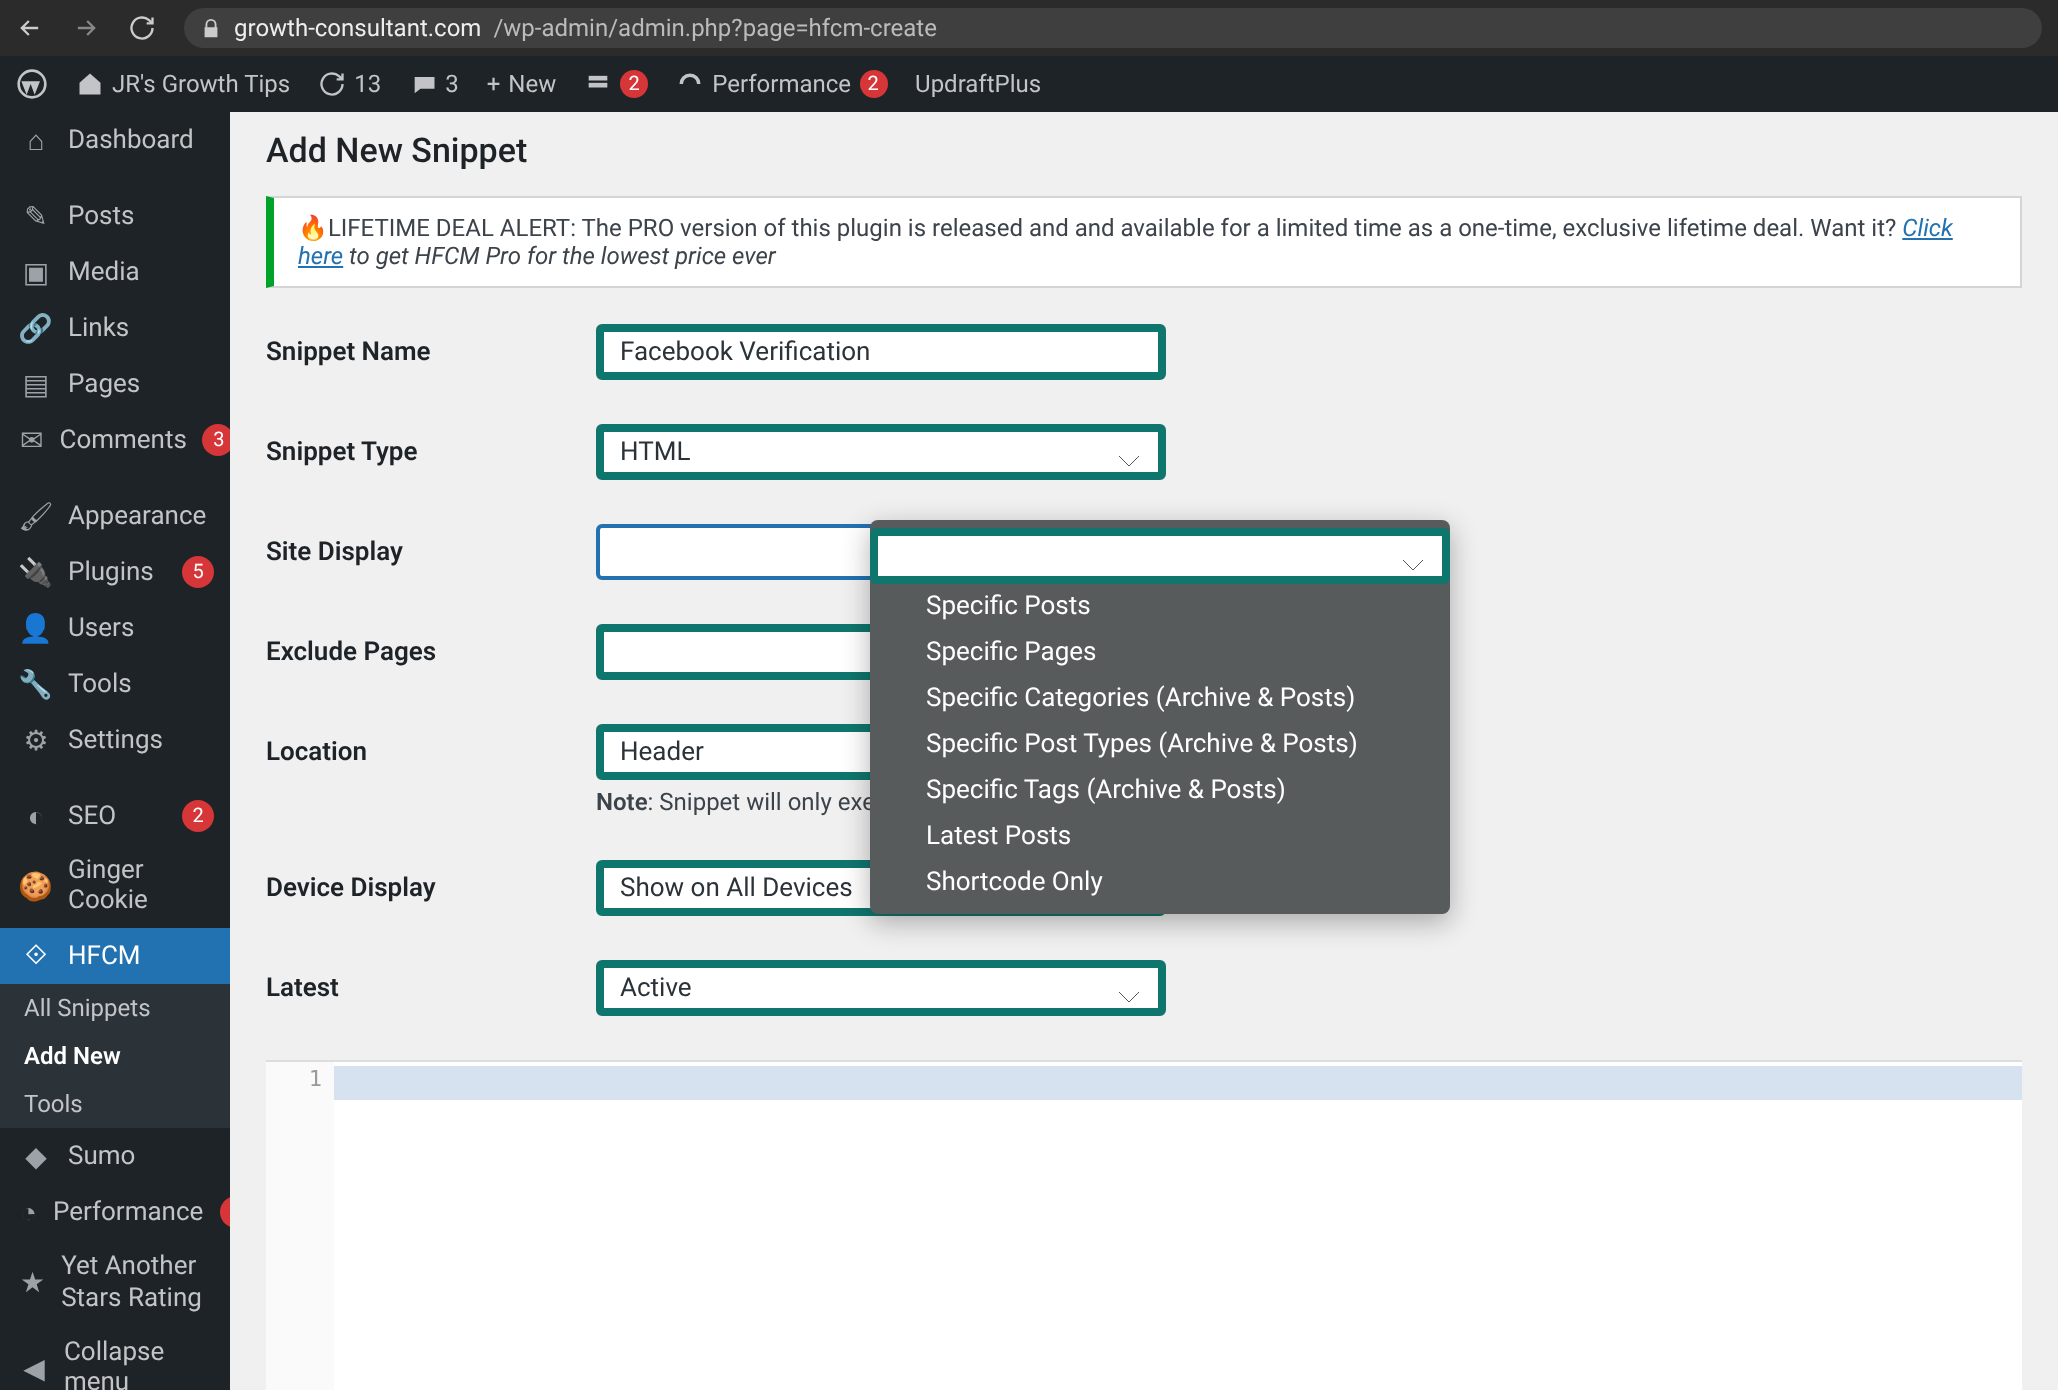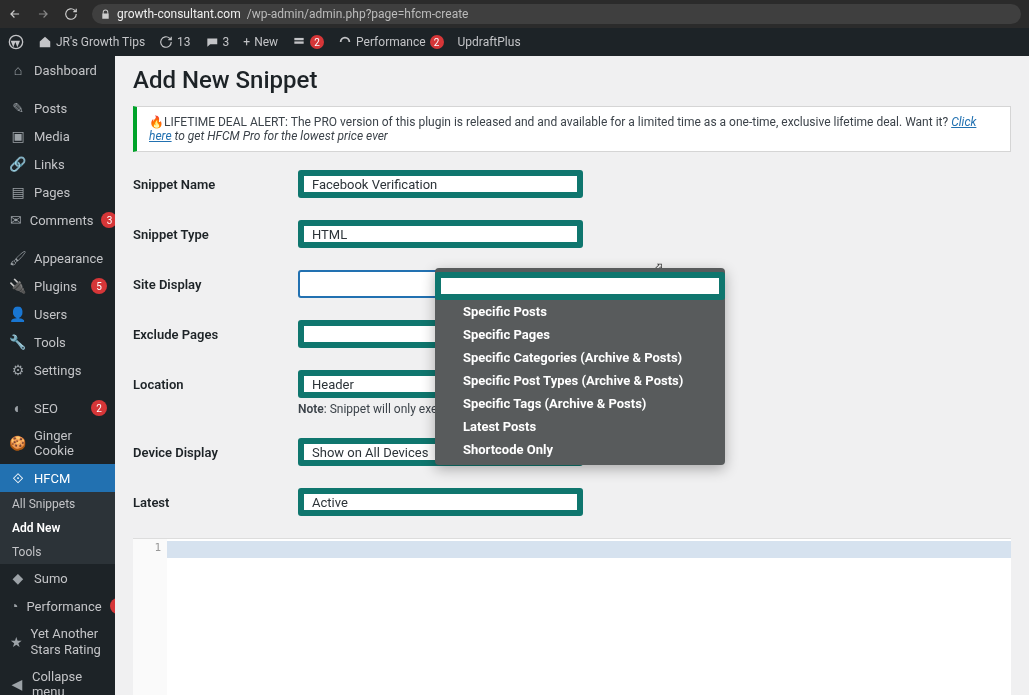--- a/index.html
+++ b/index.html
@@ -19,33 +19,33 @@
 .menu-item { display:flex; align-items:center; gap:8px; padding:6px 8px 6px 10px; cursor:pointer; }
 .menu-item .mi-icon { width:16px; height:16px; display:flex; align-items:center; justify-content:center; color:#9ca2a7; font-size:14px; }
 .menu-item.current { background:#2271b1; color:#fff; position:relative; }
 .menu-item.current::after { content:""; position:absolute; right:-8px; top:50%; margin-top:-8px; border:8px solid transparent; border-right-color:#f0f0f1; }
 .menu-item .badge { background:#d63638; color:#fff; border-radius:9px; min-width:16px; height:16px; font-size:10px; display:inline-flex; align-items:center; justify-content:center; margin-left:auto; padding:0 4px; }
 .submenu { background:#2c3338; }
 .submenu .sub { padding:5px 8px 5px 12px; font-size:12px; color:#c3c4c7; cursor:pointer; }
 .submenu .sub.current { color:#fff; font-weight:600; }
 
 .content { flex:1; background:#f0f0f1; padding: 10px 18px; overflow:hidden; position:relative; }
-h1 { font-size: 24px; font-weight:500; color:#1d2327; margin-bottom:12px; }
+h1 { font-size: 17px; font-weight:500; color:#1d2327; margin-bottom:12px; }
 .notice { border:1px solid #d5d5d5; border-left:4px solid #00a32a; background:#fff; padding:8px 12px; font-size:12px; margin-bottom:18px; }
 .notice a { color:#2271b1; text-decoration:underline; font-style:italic; }
 
 .form-row { display:flex; align-items:center; margin-bottom:22px; position:relative; }
 .form-row label { width:165px; font-weight:600; font-size:13px; color:#1d2327; }
 .field { width:285px; }
-.txt, .sel { width:100%; height:28px; border:6px solid #0f766e; border-radius:3px; background:#fff; padding:0 8px; font-size:13px; color:#2c3338; }
+.txt, .sel { width:100%; height:28px; border:4px solid #0f766e; border-radius:3px; background:#fff; padding:0 8px; font-size:13px; color:#2c3338; }
 .sel { appearance:none; padding-right:24px; background-image: linear-gradient(45deg, transparent 48%, #555 49%, #555 51%, transparent 52%), linear-gradient(-45deg, transparent 48%, #555 49%, #555 51%, transparent 52%); background-position: calc(100% - 14px) 12px, calc(100% - 9px) 12px; background-size:6px 5px; background-repeat:no-repeat; }
 .note { font-size:12px; color:#3c434a; margin-top:4px; }
 .note b { font-weight:600; }
 
-.dropdown { position:absolute; left:302px; top:-2px; width:290px; background:#585b5c; border-radius:4px; box-shadow:0 4px 14px rgba(0,0,0,0.3); padding:4px 0; z-index:5;font-weight:bold; }
+.dropdown { position:absolute; left:302px; top:-2px; width:290px; background:#585b5c; border-radius:4px; box-shadow:0 4px 14px rgba(0,0,0,0.3); padding:4px 0; z-index:5; }
 .dropdown .opt { color:#fff; font-size:13px; padding:4px 12px 4px 28px; cursor:pointer; position:relative; }
 .dropdown .opt.sel::before { content:"✓"; position:absolute; left:10px; top:4px; font-size:12px; }
 .sel-active { border:2px solid #2271b1; border-radius:3px; height:28px; width:285px; background:#fff; }
 
 h2.section { font-size:18px; font-weight:500; margin-top:20px; margin-bottom:7px; color:#1d2327; }
 .code-ed { border-top:1px solid #ddd; background:#fff; height:200px; display:flex; }
 .gutter { width:34px; text-align:right; color:#999; font-size:11px; padding:2px 6px; font-family:monospace; background:#fafafa; }
 .code-line { flex:1; background:#d6e2ef; height:17px; margin-top:2px; }
 
 .cursor-arrow { position:absolute; left:537px; top:203px; font-size:14px; color:#333; pointer-events:none; }

